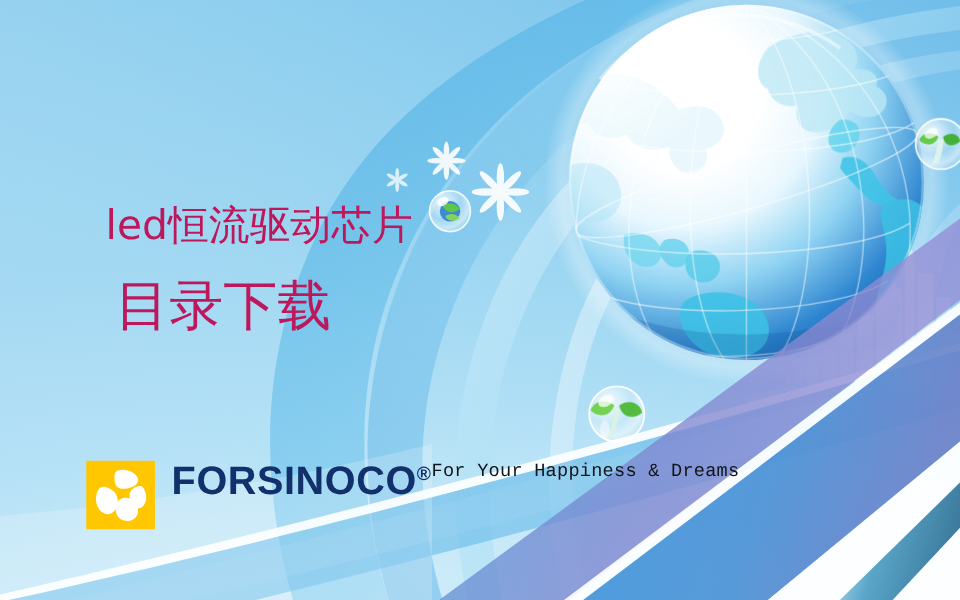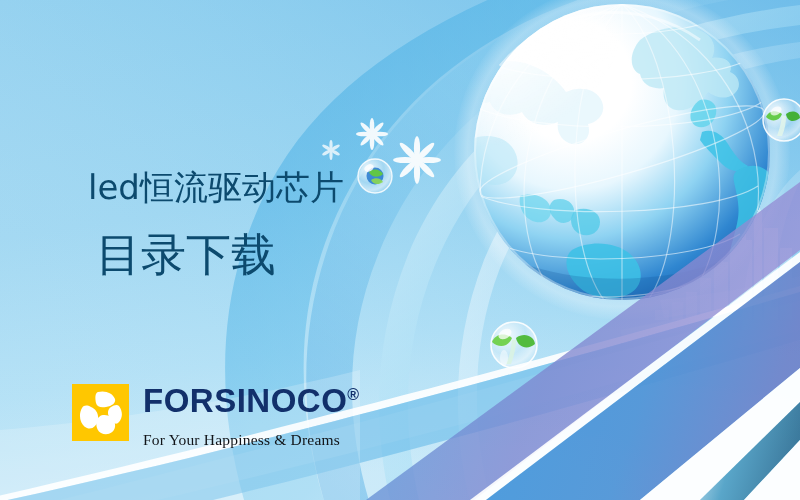--- a/index.html
+++ b/index.html
@@ -15,21 +15,21 @@
   #banner svg.layer{
     position:absolute;top:0;left:0;
     width:800px;height:500px;
     display:block;
   }
 
   
   .headline{
     position:absolute;
     left:88px;
-    color:#0c4a6e;
+    color:#be185d;
     font-family:"DejaVu Sans","Liberation Sans",sans-serif;
     font-weight:400;
     letter-spacing:0px;
     white-space:nowrap;
     text-rendering:geometricPrecision;
   }
   .headline.line1{top:166px;font-size:34px;}
   .headline.line2{top:226px;left:96px;font-size:45px;}
 
   
@@ -40,46 +40,46 @@
   }
   #logo-mark{
     position:relative;
     width:57px;height:57px;
     background:#ffc700;
     flex:0 0 auto;
   }
   #logo-mark svg{display:block;width:57px;height:57px;}
   #logo-text{
     margin-left:14px;
-    display:flex;flex-direction:column;
+    display:flex;flex-direction:row;
     justify-content:flex-start;
   }
   #wordmark{
     color:#12306b;
     font-family:"Liberation Sans",sans-serif;
     font-weight:bold;
     font-size:33px;
     line-height:34px;
     letter-spacing:0.5px;
     white-space:nowrap;
     position:relative;
   }
   #wordmark .reg{
     font-size:16px;
     vertical-align:super;
     line-height:1;
   }
   #tagline{
     color:#111418;
-    font-family:Liberation Serif, serif;
+    font-family:Liberation Mono, monospace;
     font-size:15.5px;
     line-height:17px;
     letter-spacing:0.2px;
     white-space:nowrap;
-    margin-top:13px;
+    margin-top:1px;
   }
 </style>
 </head>
 <body>
 
 <div id="banner">
 
   <svg class="layer" viewBox="0 0 800 500" preserveAspectRatio="none" aria-hidden="true">
     <defs>
       <linearGradient id="bgGrad" x1="0" y1="0" x2="0.25" y2="1">

